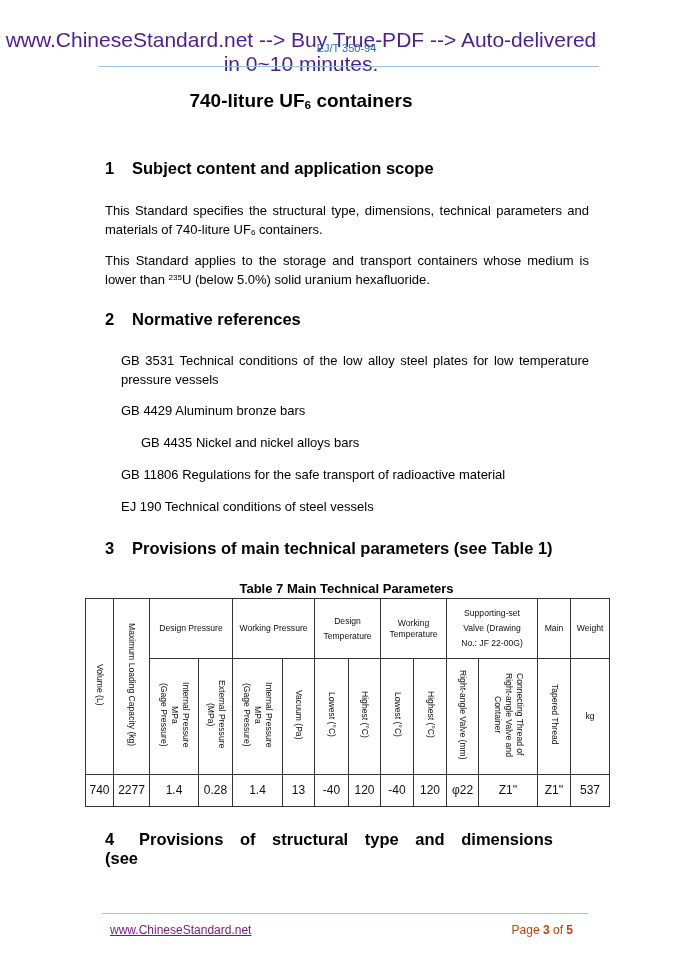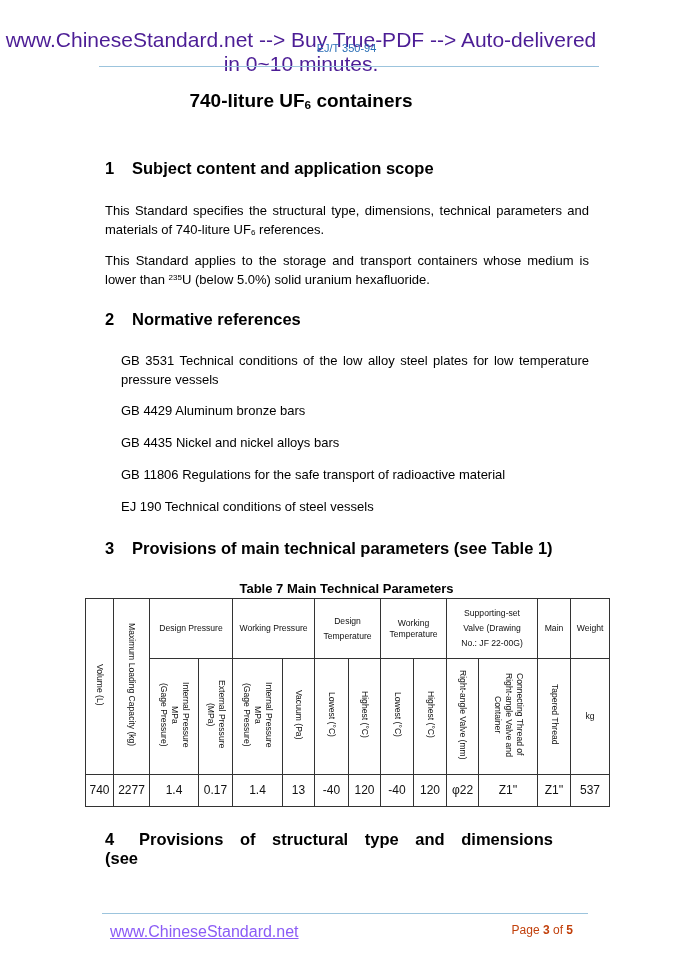--- a/index.html
+++ b/index.html
@@ -17,41 +17,41 @@
   .p { left:105px; width:484px; font-size:13px; line-height:19px; text-align:justify; }
   .ref { left:121px; width:468px; font-size:13px; line-height:19px; text-align:justify; }
   .caption { top:581px; left:0; width:693px; text-align:center; font-size:13px; font-weight:bold; }
   table.t { position:absolute; top:598px; left:85px; border-collapse:collapse; table-layout:fixed; width:524px; }
   table.t td { border:1px solid #333; font-size:8.6px; text-align:center; vertical-align:middle; padding:0; line-height:13px; color:#111; }
   table.t td.gray { border-left-color:#999; }
   .vtext { writing-mode:vertical-rl; display:inline-block; white-space:pre-line; text-align:center; font-size:8.6px; line-height:11px; }
   table.t tr.data td { font-size:12px; height:31px; }
   .h4 { top:830px; left:105px; width:484px; font-size:16.5px; font-weight:bold; word-spacing:12px; }
   .hr-bot { top:913px; left:102px; width:486px; height:1px; background:#9cc4dd; }
-  .foot-link { top:923px; left:110px; font-size:16px; color:#8b5cf6; text-decoration:underline; }
+  .foot-link { top:923px; left:110px; font-size:12px; color:#701a75; text-decoration:underline; }
   .foot-page { top:923px; right:120px; font-size:12px; color:#c2410c;margin-left:8px; }
   .foot-page b { font-weight:bold; }
 </style>
 </head>
 <body>
 
 <div class="abs banner">www.ChineseStandard.net --&gt; Buy True-PDF --&gt; Auto-delivered in 0~10 minutes.</div>
 <div class="abs docno">EJ/T 350-94</div>
 <div class="abs hr-top"></div>
 
 <div class="abs title"><span>740-liture UF</span><sub class="s">6</sub><span> containers</span></div>
 
 <div class="abs h" style="top:159px;"><span class="num">1</span><span>Subject content and application scope</span></div>
-<div class="abs p" style="top:201px;"><span>This Standard specifies the structural type, dimensions, technical parameters and materials of 740-liture UF</span><sub class="s">6</sub><span> references.</span></div>
+<div class="abs p" style="top:201px;"><span>This Standard specifies the structural type, dimensions, technical parameters and materials of 740-liture UF</span><sub class="s">6</sub><span> containers.</span></div>
 <div class="abs p" style="top:251px;"><span>This Standard applies to the storage and transport containers whose medium is lower than </span><sup class="s">235</sup><span>U (below 5.0%) solid uranium hexafluoride.</span></div>
 
 <div class="abs h" style="top:310px;"><span class="num">2</span><span>Normative references</span></div>
 <div class="abs ref" style="top:351px;">GB 3531 Technical conditions of the low alloy steel plates for low temperature pressure vessels</div>
 <div class="abs ref" style="top:401px;">GB 4429 Aluminum bronze bars</div>
-<div class="abs ref" style="top:433px;">GB 4435 Nickel and nickel alloys bars</div>
+<div class="abs ref" style="top:433px;margin-left:20px;">GB 4435 Nickel and nickel alloys bars</div>
 <div class="abs ref" style="top:465px;">GB 11806 Regulations for the safe transport of radioactive material</div>
 <div class="abs ref" style="top:497px;">EJ 190 Technical conditions of steel vessels</div>
 
 <div class="abs h" style="top:539px;"><span class="num">3</span><span>Provisions of main technical parameters (see Table 1)</span></div>
 
 <div class="abs caption">Table 7    Main Technical Parameters</div>
 
 <table class="t">
   <colgroup>
     <col style="width:28px">
@@ -99,21 +99,21 @@
     <td><span class="vtext">Connecting Thread of
 Right-angle Valve and
 Container</span></td>
     <td><span class="vtext">Tapered Thread</span></td>
     <td>kg</td>
   </tr>
   <tr class="data">
     <td>740</td>
     <td class="gray">2277</td>
     <td class="gray">1.4</td>
-    <td>0.17</td>
+    <td>0.28</td>
     <td>1.4</td>
     <td class="gray">13</td>
     <td class="gray">-40</td>
     <td>120</td>
     <td class="gray">-40</td>
     <td>120</td>
     <td>φ22</td>
     <td>Z1''</td>
     <td>Z1''</td>
     <td>537</td>

